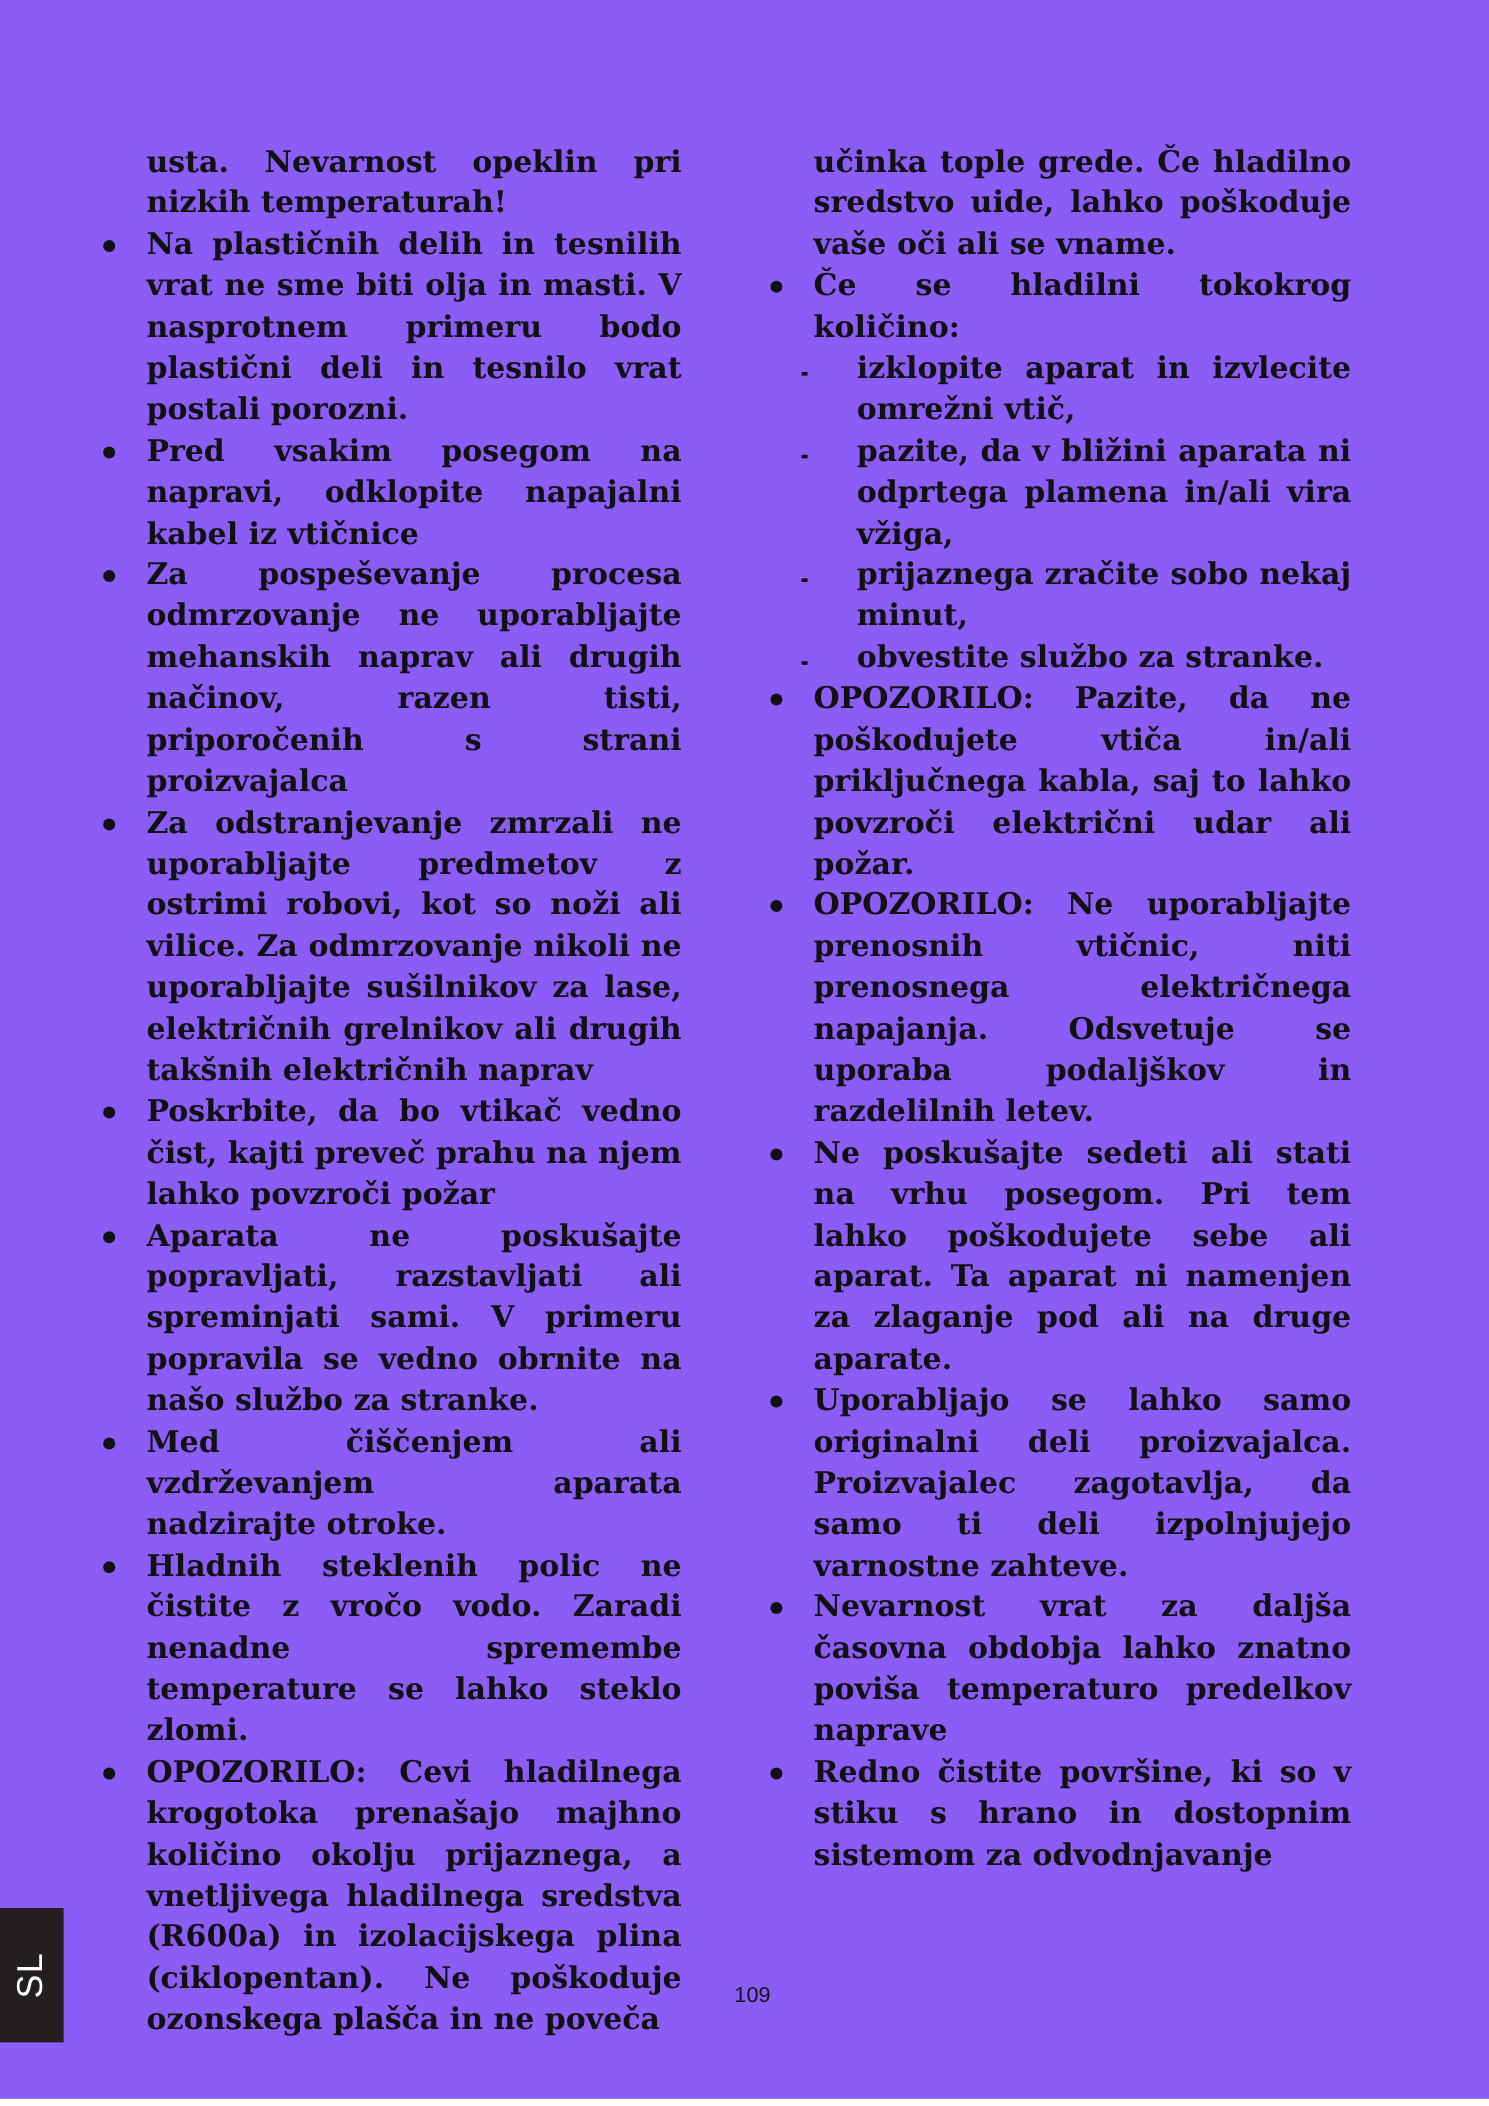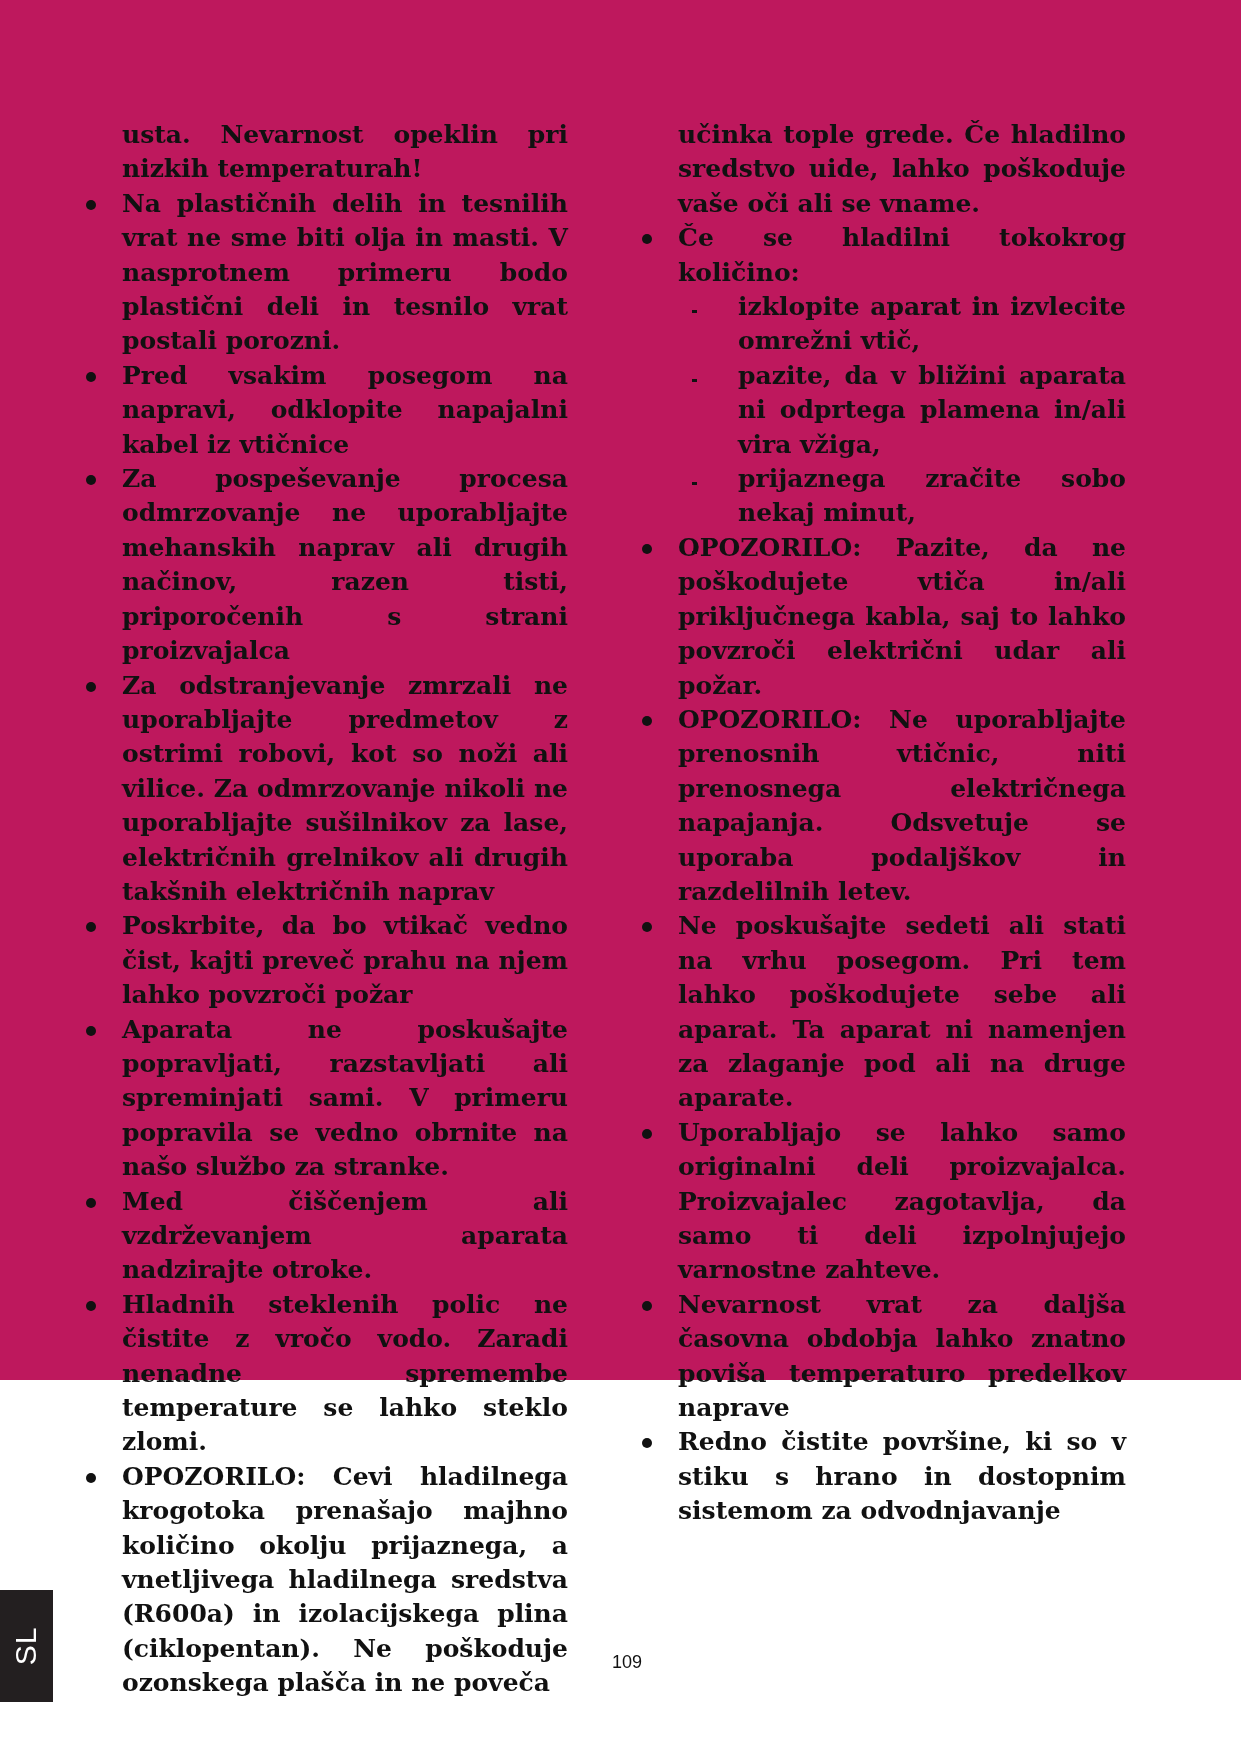--- a/index.html
+++ b/index.html
@@ -1,17 +1,17 @@
 <!DOCTYPE html>
 <html><head>
 <meta charset="utf-8">
 <style>
   html, body { margin: 0; padding: 0; background: #ffffff; }
   body { width: 1241px; height: 1755px; position: relative; overflow: hidden; }
-  .page { position: absolute; left: 0; top: 0; width: 1241px; height: 1380px; background: #be185d; }
+  .page { position: absolute; left: 0; top: 0; width: 1241px; height: 1749px; background: #8b5cf6; }
   .col {
     position: absolute;
     top: 118px;
     font-family: "DejaVu Serif", "Liberation Serif", serif;
     font-weight: bold;
     font-size: 25px;
     line-height: 34.4px;
     color: #111111;
     text-align: justify;
   }
@@ -20,21 +20,21 @@
   .para { margin: 0; }
   .item { position: relative; margin: 0; }
   .bullet {
     position: absolute;
     left: -36px;
     top: 13px;
     width: 10px; height: 10px;
     border-radius: 50%;
     background: #111111;
   }
-  .subitem { position: relative; margin: 0 0 0 60px; }
+  .subitem { position: relative; margin: 0 0 0 36px; }
   .dash {
     position: absolute;
     left: -46px;
     top: 20px;
     width: 5px; height: 3px;
     background: #111111;
   }
   .lang-tab {
     position: absolute;
     left: 0; top: 1590px;
@@ -80,21 +80,21 @@
 
   <div class="col col-right">
     <p class="para">učinka tople grede. Če hladilno sredstvo uide, lahko poškoduje vaše oči ali se vname.</p>
     <div class="item">
       <span class="bullet"></span>
       <span>Če se hladilni tokokrog količino:</span>
     </div>
     <div class="subitem"><span class="dash"></span><span>izklopite aparat in izvlecite omrežni vtič,</span></div>
     <div class="subitem"><span class="dash"></span><span>pazite, da v bližini aparata ni odprtega plamena in/ali vira vžiga,</span></div>
     <div class="subitem"><span class="dash"></span><span>prijaznega zračite sobo nekaj minut,</span></div>
-    <div class="subitem"><span class="dash"></span></div>
+    <div class="subitem"><span class="dash"></span><span>obvestite službo za stranke.</span></div>
     <div class="item"><span class="bullet"></span><span>OPOZORILO: Pazite, da ne poškodujete vtiča in/ali priključnega kabla, saj to lahko povzroči električni udar ali požar.</span></div>
     <div class="item"><span class="bullet"></span><span>OPOZORILO: Ne uporabljajte prenosnih vtičnic, niti prenosnega električnega napajanja. Odsvetuje se uporaba podaljškov in razdelilnih letev.</span></div>
     <div class="item"><span class="bullet"></span><span>Ne poskušajte sedeti ali stati na vrhu posegom. Pri tem lahko poškodujete sebe ali aparat. Ta aparat ni namenjen za zlaganje pod ali na druge aparate.</span></div>
     <div class="item"><span class="bullet"></span><span>Uporabljajo se lahko samo originalni deli proizvajalca. Proizvajalec zagotavlja, da samo ti deli izpolnjujejo varnostne zahteve.</span></div>
     <div class="item"><span class="bullet"></span><span>Nevarnost vrat za daljša časovna obdobja lahko znatno poviša temperaturo predelkov naprave</span></div>
     <div class="item"><span class="bullet"></span><span>Redno čistite površine, ki so v stiku s hrano in dostopnim sistemom za odvodnjavanje</span></div>
   </div>
 
   <div class="lang-tab">
     <span>SL</span>

